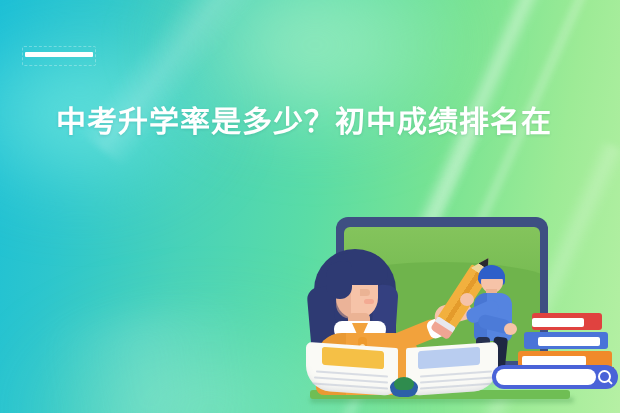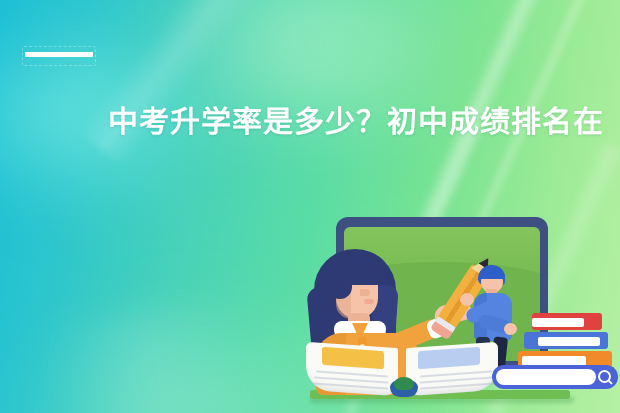--- a/index.html
+++ b/index.html
@@ -15,21 +15,20 @@
     overflow: hidden;
     font-family: "Liberation Sans", "DejaVu Sans", sans-serif;
     background: linear-gradient(100deg,
         #1BBFD6 0%,
         #2DC6CD 14%,
         #48D2B9 32%,
         #5ADCA6 50%,
         #78E392 68%,
         #9DEB96 85%,
         #B6F0A4 100%);
-    text-align: center;
   }
 
   
   .glow {
     position: absolute;
     pointer-events: none;
     border-radius: 50%;
     filter: blur(34px);
   }
   .glow-a {

